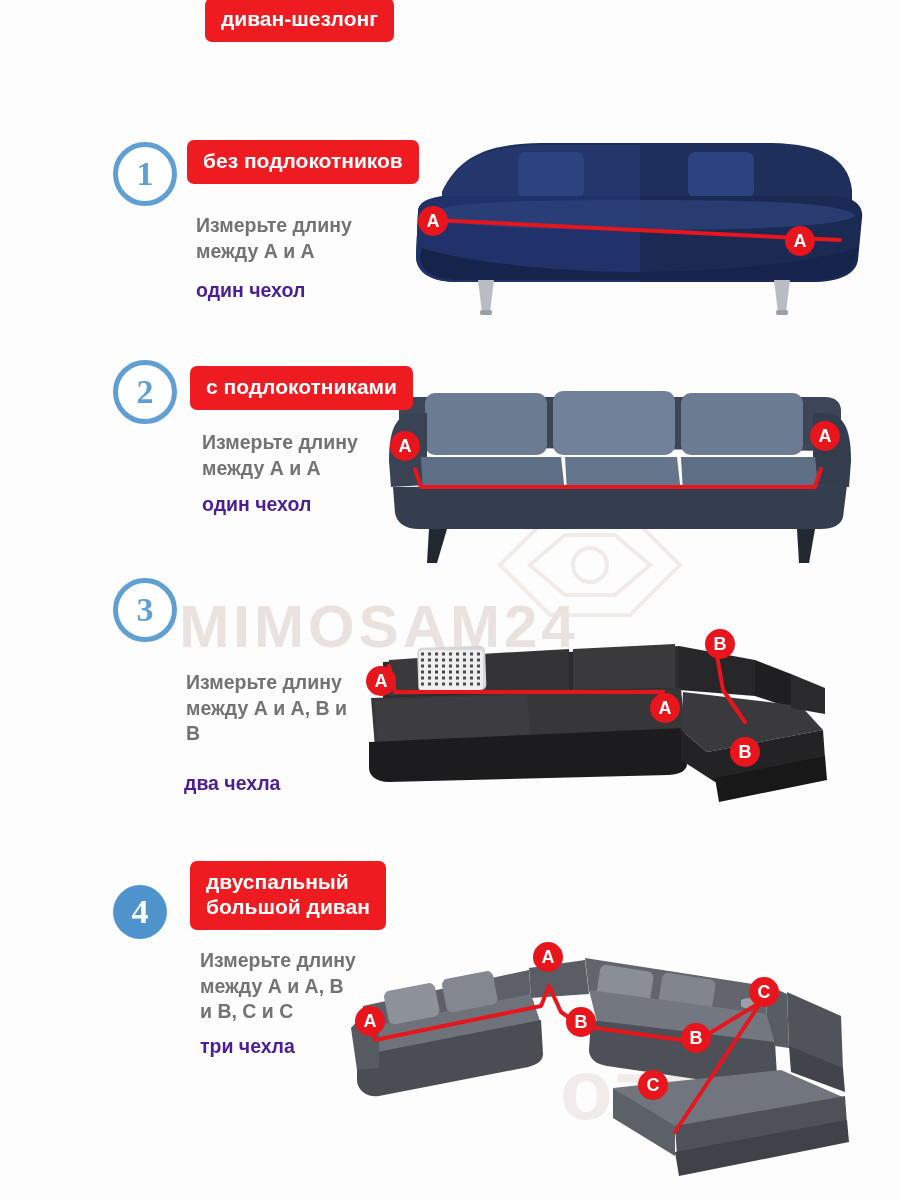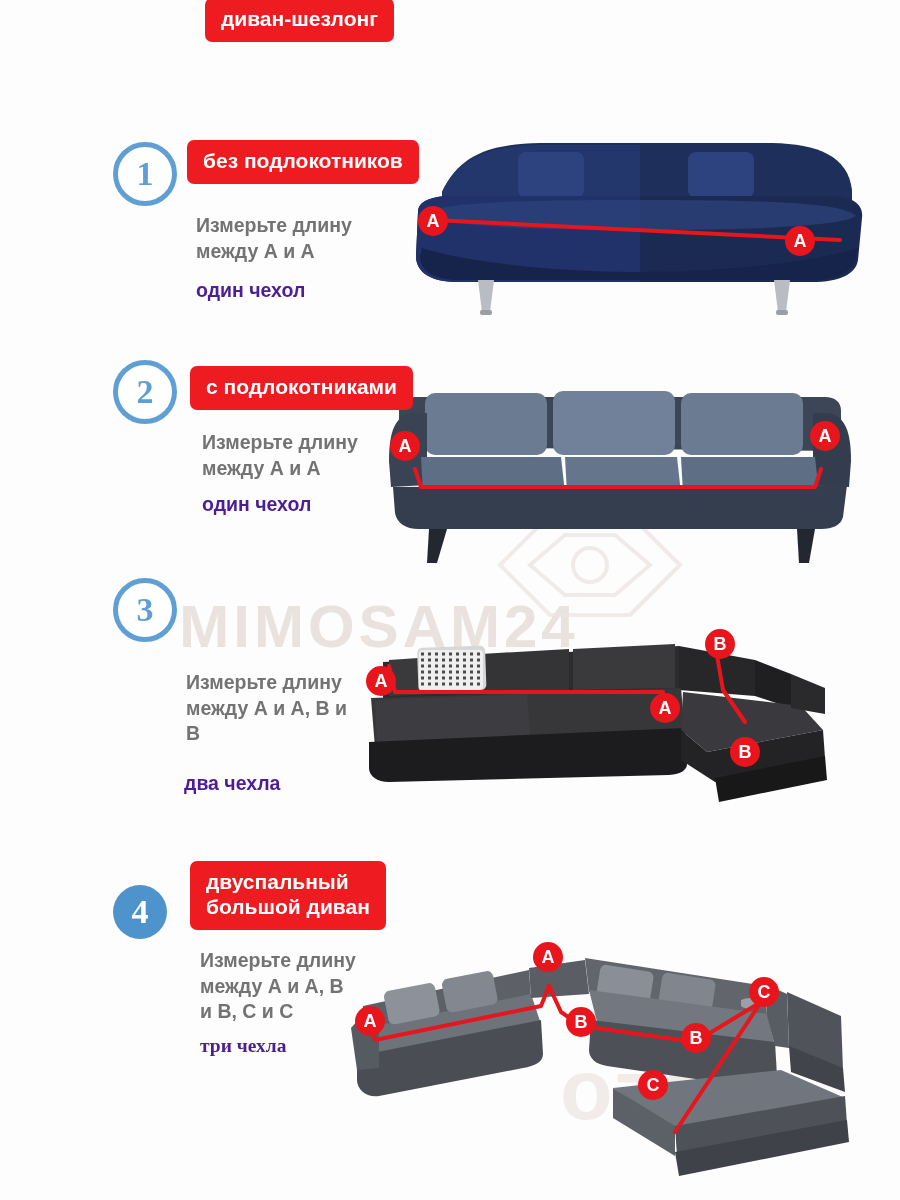--- a/index.html
+++ b/index.html
@@ -293,21 +293,21 @@
 
     <div class="num" style="left:113px;top:65px;">4</div>
 
     <div class="tag" style="left:190px;top:32px;margin-top:9px;">двуспальный
 большой диван</div>
 
     <div class="instr" style="left:200px;top:128px;">Измерьте длину
 между А и А, В
 и В, С и С</div>
 
-    <div class="count" style="left:200px;top:215px;font-family:Liberation Serif, serif;">три чехла</div>
+    <div class="count" style="left:200px;top:215px;">три чехла</div>
 
     <svg class="sofa" style="left:345px;top:100px;" width="530" height="280" viewBox="0 0 530 280">
 
       <path d="M16 112 L18 86 L184 50 L186 78 Z" fill="#5d6067"></path>
 
       <path d="M10 110 L186 74 L196 104 L22 142 Z" fill="#6e727a"></path>
 
       <path d="M12 136 L196 100 L198 134 C198 142 190 146 178 148 L34 176 C22 178 12 170 12 160 Z" fill="#4a4d53"></path>
 
       <path d="M6 108 L22 90 L34 94 L34 148 L12 150 Z" fill="#565a61"></path>

